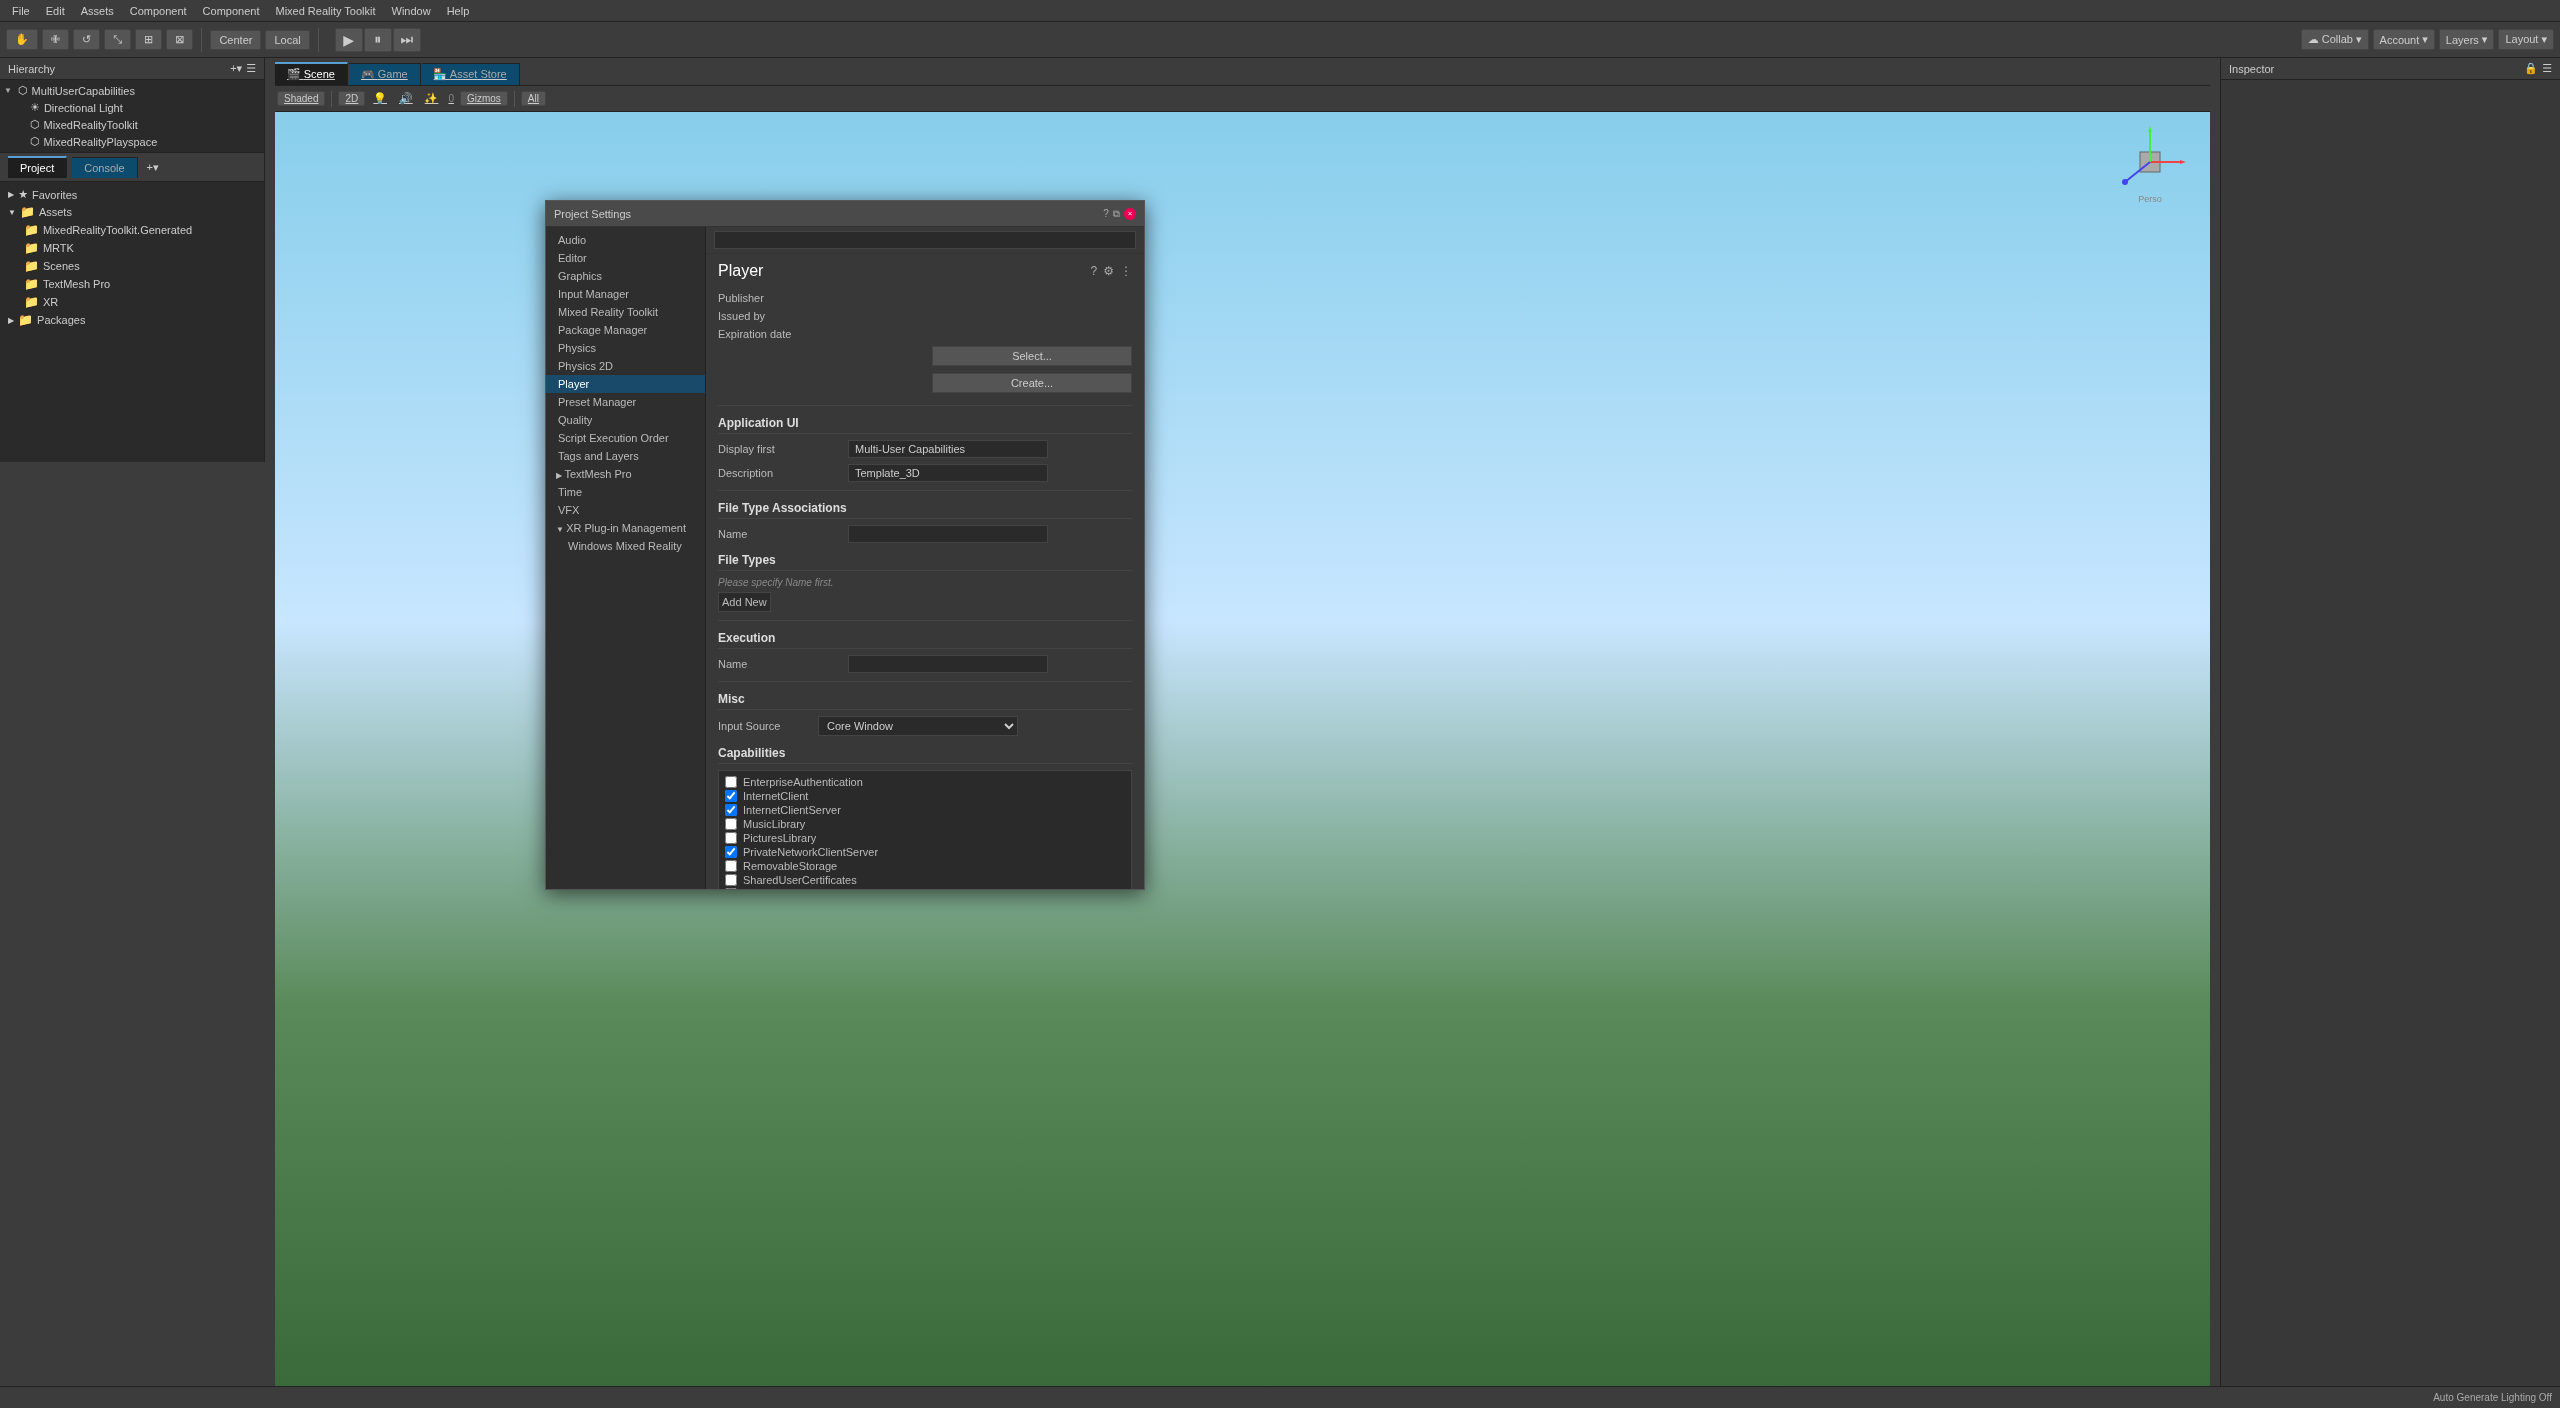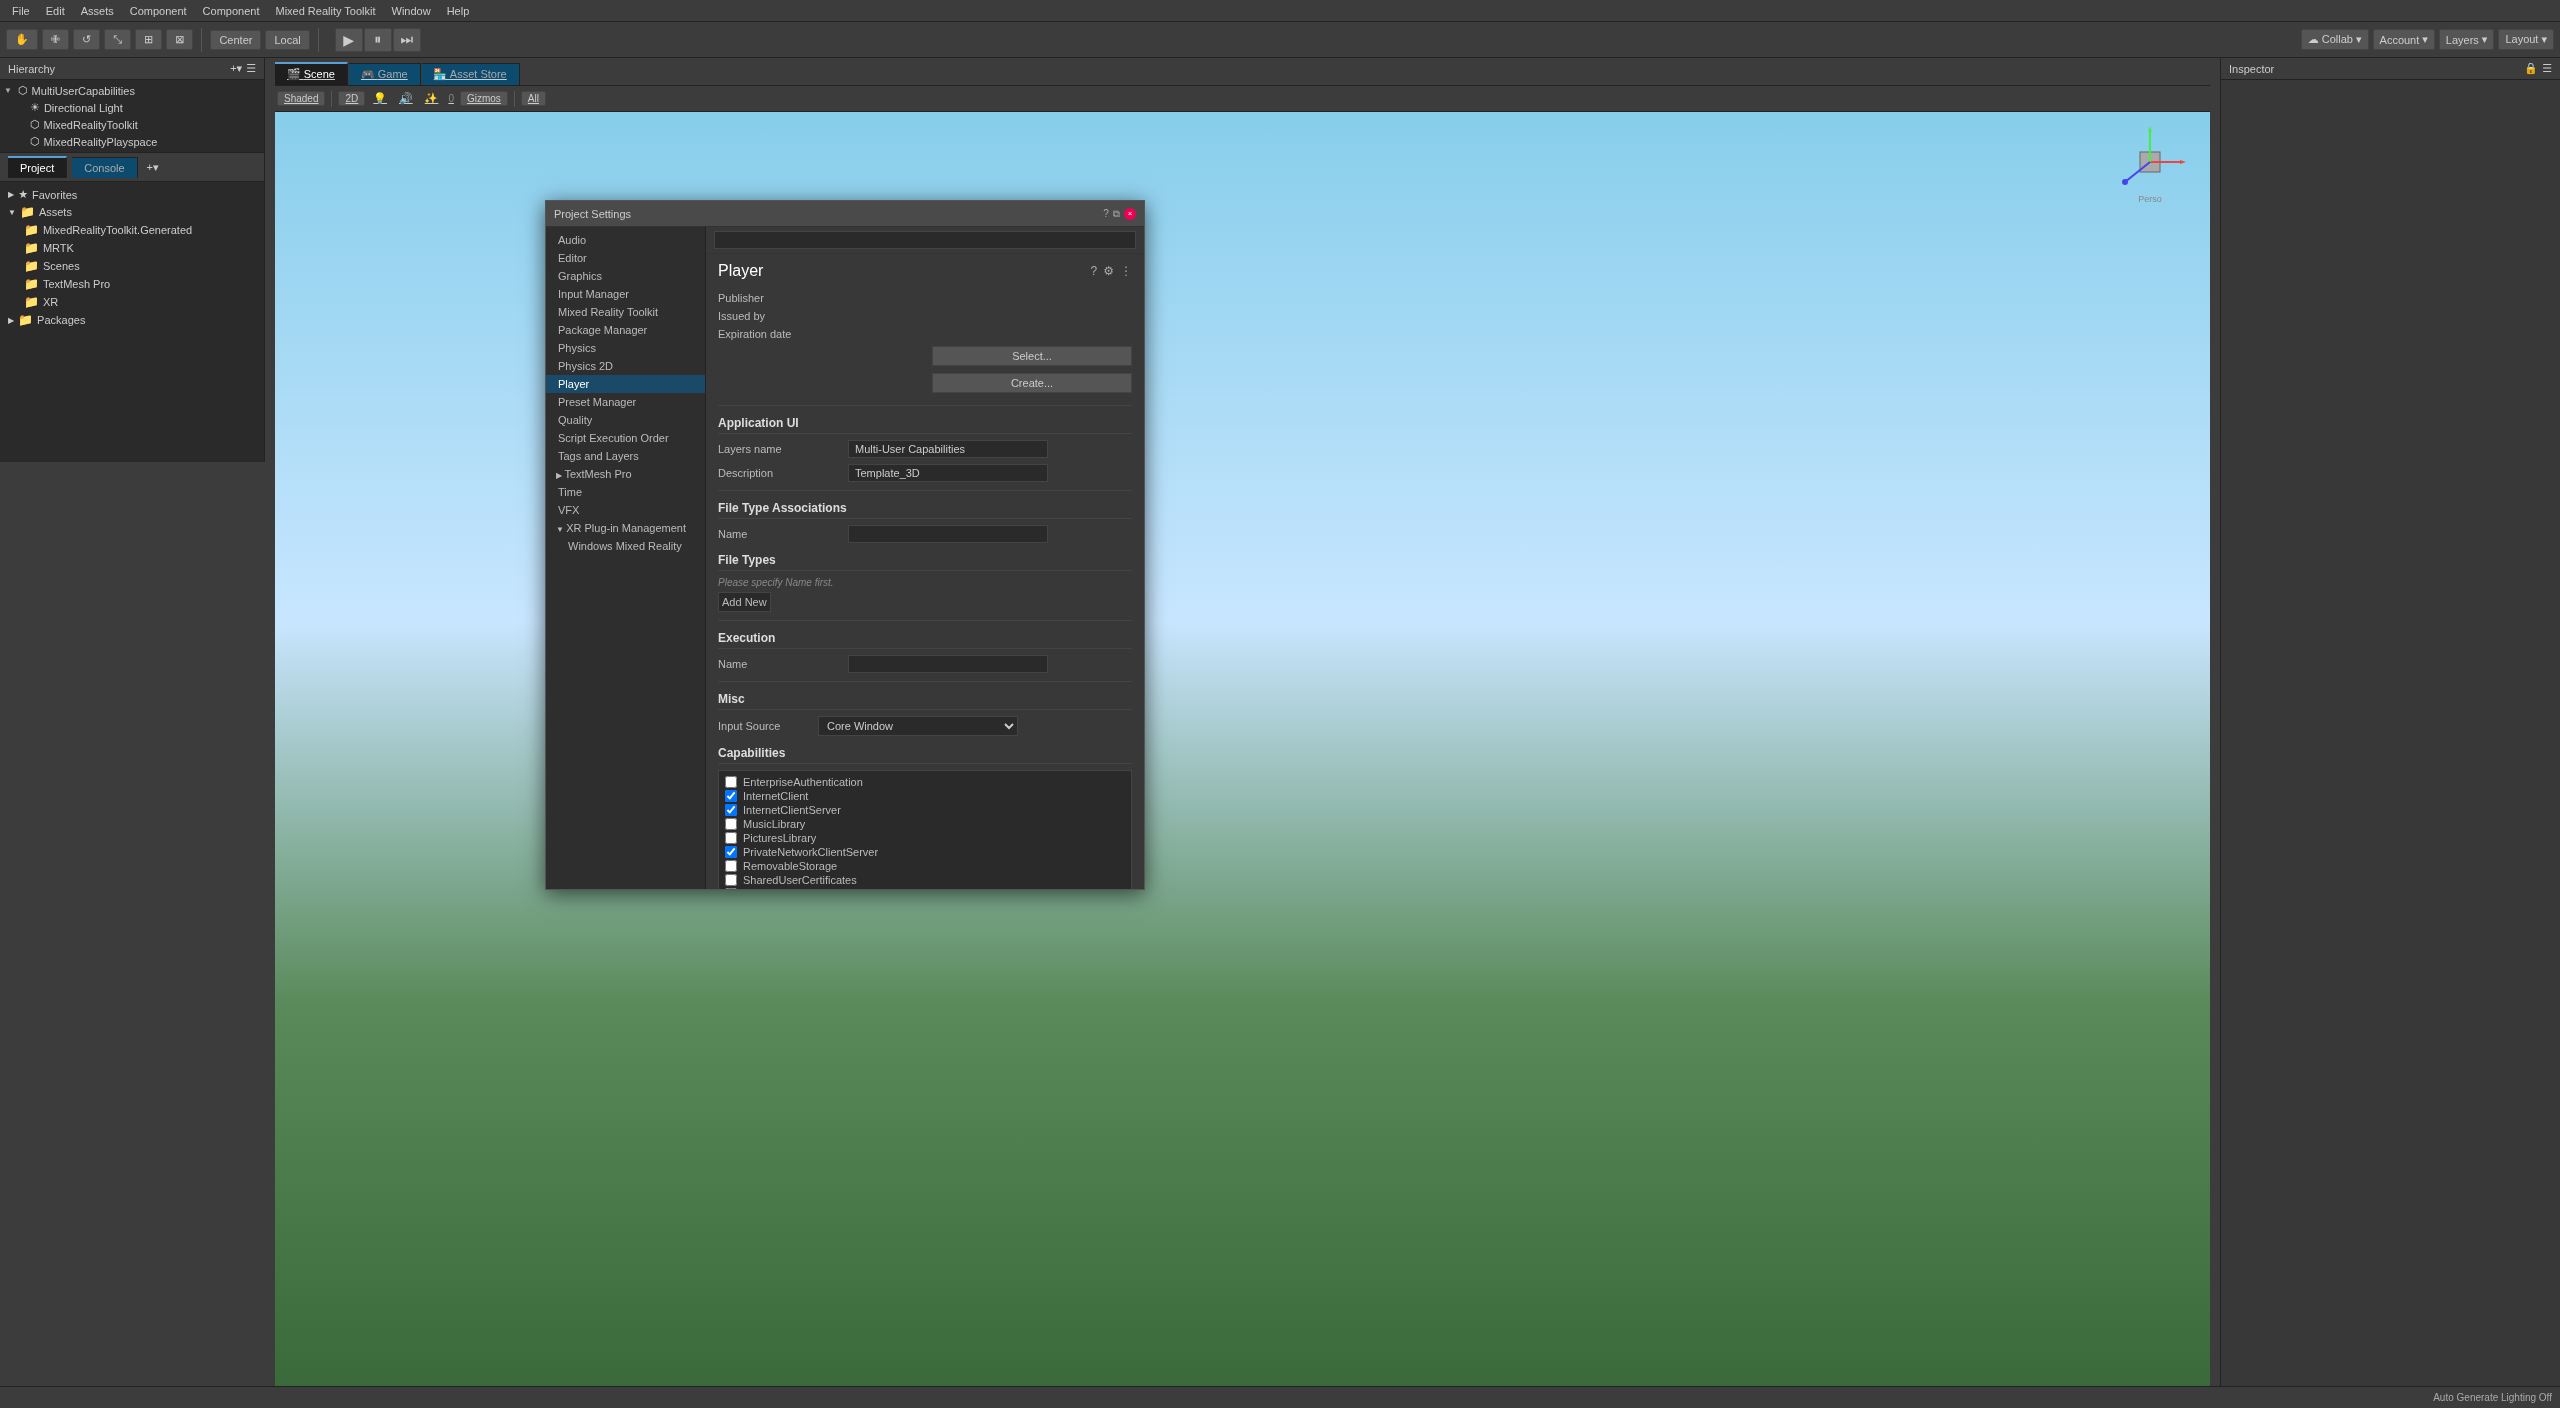--- a/index.html
+++ b/index.html
@@ -343,21 +343,21 @@
 
               <div style="margin: 6px 0; display:flex; flex-direction:column; align-items:flex-end; gap:3px;">
                 <button class="ps-btn">Select...</button>
                 <button class="ps-btn">Create...</button>
               </div>
 
               <div class="section-divider"></div>
 
               <div class="ps-subtitle">Application UI</div>
               <div class="ps-row-inline">
-                <label>Layers name</label>
+                <label>Display first</label>
                 <input type="text" class="ps-input" value="Multi-User Capabilities" style="">
               </div>
               <div class="ps-row-inline">
                 <label>Description</label>
                 <input type="text" class="ps-input" value="Template_3D" style="">
               </div>
 
               <div class="section-divider"></div>
 
               <div class="ps-subtitle">File Type Associations</div>

